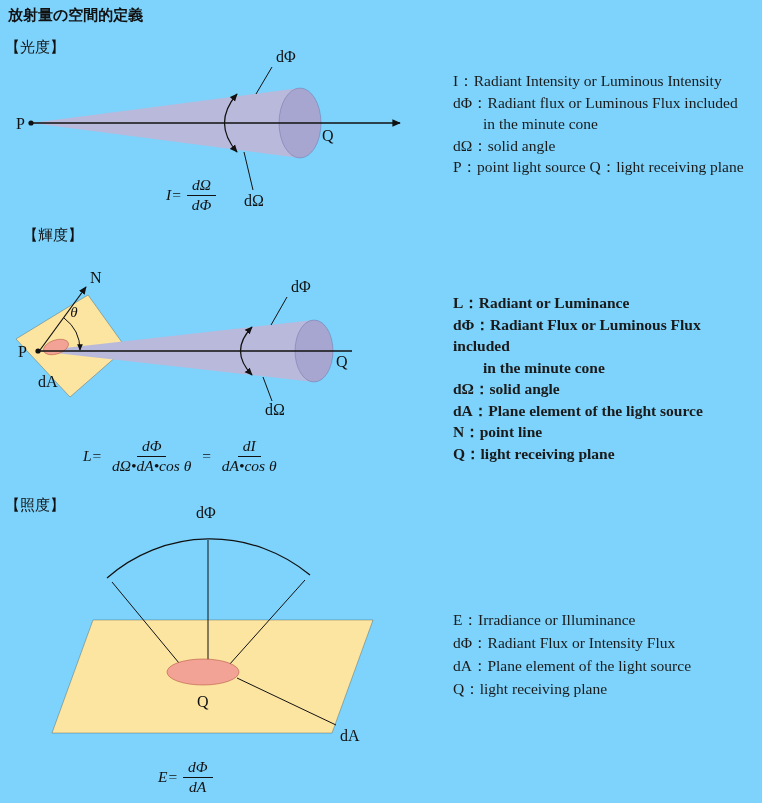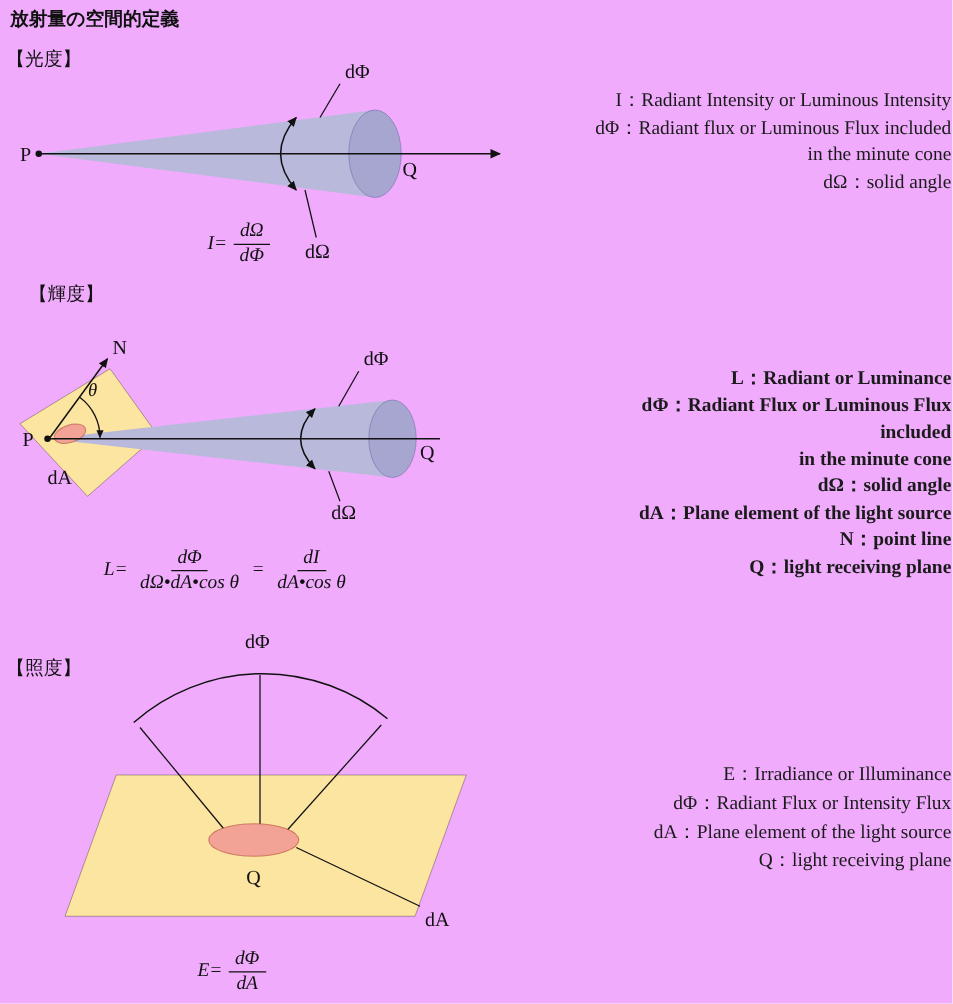--- a/index.html
+++ b/index.html
@@ -1,23 +1,23 @@
 <!DOCTYPE html>
 <html style="--cone: #b9b9dc; --cone-cap: #a6a6d1; --plane: #fce4a1; --spot: #f2a396;"><head>
 <meta charset="utf-8">
 <style>
   * { margin:0; padding:0; box-sizing:border-box; }
   html,body { background:#fff; }
-  .page { position:relative; width:762px; height:803px; background:#f0abfc;
+  .page { position:relative; width:762px; height:803px; background:#7dd3fc;
           font-family:"DejaVu Sans", sans-serif; color:#111; overflow:hidden; }
   .page-title { position:absolute; left:8px; top:6px; font-size:15px; font-weight:bold; }
   .section-heading { position:absolute; font-size:15px; font-weight:normal; }
   .legend { position:absolute; left:453px; width:308px;
             font-family:"Liberation Serif","DejaVu Serif",serif;
-            font-size:15.5px; line-height:21.5px; color:#1a1a1a;text-align:right; }
+            font-size:15.5px; line-height:21.5px; color:#1a1a1a; }
   .legend.wide-lh { line-height:23px; }
   .legend-line.indent { padding-left:30px; }
   .formula { position:absolute; display:flex; align-items:center; gap:3px;
              font-family:"Liberation Serif","DejaVu Serif",serif;
              font-style:italic; font-size:15.5px; color:#111; }
   .frac { display:inline-flex; flex-direction:column; align-items:center;
           line-height:1.2; margin:0 2px; }
   .frac .num { padding:0 5px; border-bottom:1.2px solid #111; }
   .frac .den { padding:0 5px; }
   svg { position:absolute; overflow:visible; }
@@ -58,20 +58,21 @@
       <span class="num">dΩ</span>
       <span class="den">dΦ</span>
     </span>
   </div>
 
   <div class="legend" style="top:70px;">
     <div class="legend-line">I：Radiant Intensity or Luminous Intensity</div>
     <div class="legend-line">dΦ：Radiant flux or Luminous Flux included</div>
     <div class="legend-line indent">in the minute cone</div>
     <div class="legend-line">dΩ：solid angle</div>
+    <div class="legend-line">P：point light source Q：light receiving plane</div>
   </div>
 
   <div class="section-heading" style="left:23px; top:226px;">【輝度】</div>
 
   <svg style="left:0; top:253px;" width="440" height="190" viewBox="0 0 440 190">
     <defs>
       <marker id="m2" viewBox="0 0 10 10" refX="9" refY="5" markerWidth="6.5" markerHeight="6.5" orient="auto-start-reverse">
         <path d="M0,0.6 L10,5 L0,9.4 z" fill="#111"></path>
       </marker>
     </defs>
@@ -111,21 +112,21 @@
   <div class="legend" style="top:292px;font-weight:bold;">
     <div class="legend-line">L：Radiant or Luminance</div>
     <div class="legend-line">dΦ：Radiant Flux or Luminous Flux included</div>
     <div class="legend-line indent">in the minute cone</div>
     <div class="legend-line">dΩ：solid angle</div>
     <div class="legend-line">dA：Plane element of the light source</div>
     <div class="legend-line">N：point line</div>
     <div class="legend-line">Q：light receiving plane</div>
   </div>
 
-  <div class="section-heading" style="left:5px; top:496px;margin-top:29px;">【照度】</div>
+  <div class="section-heading" style="left:5px; top:496px;">【照度】</div>
 
   <svg style="left:0; top:495px;" width="440" height="300" viewBox="0 0 440 300">
     <polygon points="93,125 373,125 332,238 52,238" style="fill:var(--plane)" stroke="rgba(0,0,0,0.3)" stroke-width="0.8"></polygon>
     <path d="M 107,83 A 156,156 0 0 1 310,80" fill="none" stroke="#111" stroke-width="1.2"></path>
     <line x1="208" y1="45" x2="208" y2="165" stroke="#111" stroke-width="1"></line>
     <line x1="112" y1="87" x2="179" y2="168" stroke="#111" stroke-width="1"></line>
     <line x1="305" y1="85" x2="229" y2="170" stroke="#111" stroke-width="1"></line>
     <ellipse cx="203" cy="177" rx="36" ry="13" style="fill:var(--spot)" stroke="rgba(170,70,50,0.55)" stroke-width="0.9"></ellipse>
     <line x1="237" y1="183" x2="336" y2="230" stroke="#111" stroke-width="1"></line>
     <text x="196" y="23">dΦ</text>

